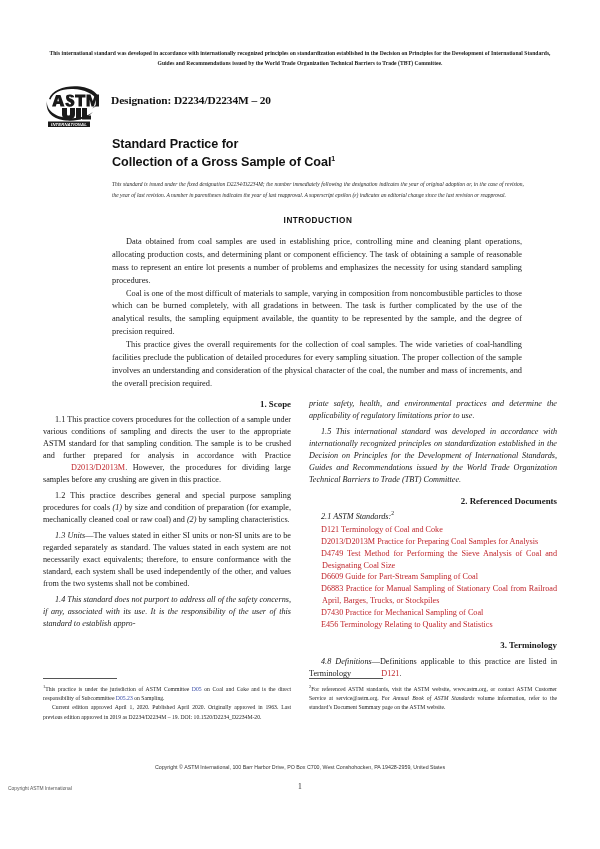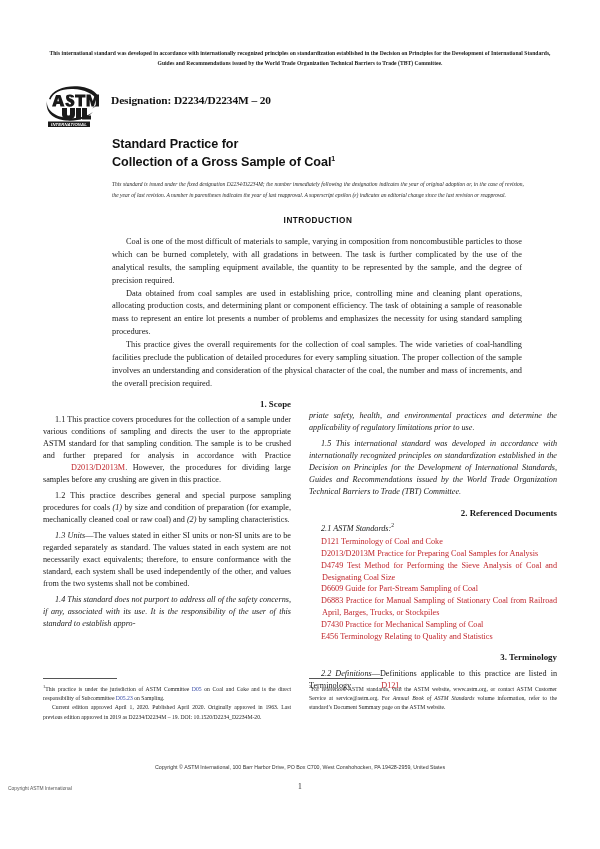--- a/index.html
+++ b/index.html
@@ -133,21 +133,21 @@
     font-weight: bold;
     margin: 9px 0 3px 0;
     text-align: right;
   }
   .sec-head:first-child { margin-top: 0; }
 
   .para {
     margin: 0 0 4px 0;
     text-indent: 12px;
   }
-  .para.noindent { text-indent: 0; margin-top: 12px; }
+  .para.noindent { text-indent: 0; }
 
   .it { font-style: italic; }
   .red { color: #c0272d; padding-left: 28px; }
   .blue { color: #3b4ea8; }
 
   
   .ref-lead {
     margin: 0 0 1px 0;
     text-indent: 12px;
   }
@@ -255,22 +255,22 @@
 
   <div class="title-block">
     <div class="title-line">Standard Practice for</div>
     <div class="title-line"><span>Collection of a Gross Sample of Coal</span><sup>1</sup></div>
   </div>
 
   <div class="issue-note">This standard is issued under the fixed designation D2234/D2234M; the number immediately following the designation indicates the year of original adoption or, in the case of revision, the year of last revision. A number in parentheses indicates the year of last reapproval. A superscript epsilon (ε) indicates an editorial change since the last revision or reapproval.</div>
 
   <div class="intro-heading">INTRODUCTION</div>
   <div class="intro-body">
+    <p>Data obtained from coal samples are used in establishing price, controlling mine and cleaning plant operations, allocating production costs, and determining plant or component efficiency. The task of obtaining a sample of reasonable mass to represent an entire lot presents a number of problems and emphasizes the necessity for using standard sampling procedures.</p>
     <p>Coal is one of the most difficult of materials to sample, varying in composition from noncombustible particles to those which can be burned completely, with all gradations in between. The task is further complicated by the use of the analytical results, the sampling equipment available, the quantity to be represented by the sample, and the degree of precision required.</p>
-    <p>Data obtained from coal samples are used in establishing price, controlling mine and cleaning plant operations, allocating production costs, and determining plant or component efficiency. The task of obtaining a sample of reasonable mass to represent an entire lot presents a number of problems and emphasizes the necessity for using standard sampling procedures.</p>
     <p>This practice gives the overall requirements for the collection of coal samples. The wide varieties of coal-handling facilities preclude the publication of detailed procedures for every sampling situation. The proper collection of the sample involves an understanding and consideration of the physical character of the coal, the number and mass of increments, and the overall precision required.</p>
   </div>
 
   <div class="col col-left">
     <div class="sec-head">1. Scope</div>
 
     <p class="para"><span>1.1 This practice covers procedures for the collection of a sample under various conditions of sampling and directs the user to the appropriate ASTM standard for that sampling condition. The sample is to be crushed and further prepared for analysis in accordance with Practice </span><span class="red">D2013/D2013M</span><span>. However, the procedures for dividing large samples before any crushing are given in this practice.</span></p>
 
     <p class="para"><span>1.2 This practice describes general and special purpose sampling procedures for coals </span><span class="it">(1)</span><span> by size and condition of preparation (for example, mechanically cleaned coal or raw coal) and </span><span class="it">(2)</span><span> by sampling characteristics.</span></p>
 
@@ -291,21 +291,21 @@
     <p class="ref-item">D121 Terminology of Coal and Coke</p>
     <p class="ref-item">D2013/D2013M Practice for Preparing Coal Samples for Analysis</p>
     <p class="ref-item">D4749 Test Method for Performing the Sieve Analysis of Coal and Designating Coal Size</p>
     <p class="ref-item">D6609 Guide for Part-Stream Sampling of Coal</p>
     <p class="ref-item">D6883 Practice for Manual Sampling of Stationary Coal from Railroad April, Barges, Trucks, or Stockpiles</p>
     <p class="ref-item">D7430 Practice for Mechanical Sampling of Coal</p>
     <p class="ref-item">E456 Terminology Relating to Quality and Statistics</p>
 
     <div class="sec-head">3. Terminology</div>
 
-    <p class="para"><span class="it">2.2 Definitions</span><span>—Definitions applicable to this practice are listed in Terminology </span><span class="red">D121</span><span>.</span></p>
+    <p class="para"><span class="it">4.8 Definitions</span><span>—Definitions applicable to this practice are listed in Terminology </span><span class="red">D121</span><span>.</span></p>
   </div>
 
   <div class="fn fn-left">
     <div class="fn-rule"></div>
     <p><sup>1</sup><span>This practice is under the jurisdiction of ASTM Committee </span><span class="blue">D05</span><span> on Coal and Coke and is the direct responsibility of Subcommittee </span><span class="blue">D05.23</span><span> on Sampling.</span></p>
     <p class="indent">Current edition approved April 1, 2020. Published April 2020. Originally approved in 1963. Last previous edition approved in 2019 as D2234/D2234M – 19. DOI: 10.1520/D2234_D2234M-20.</p>
   </div>
 
   <div class="fn fn-right">
     <div class="fn-rule"></div>

